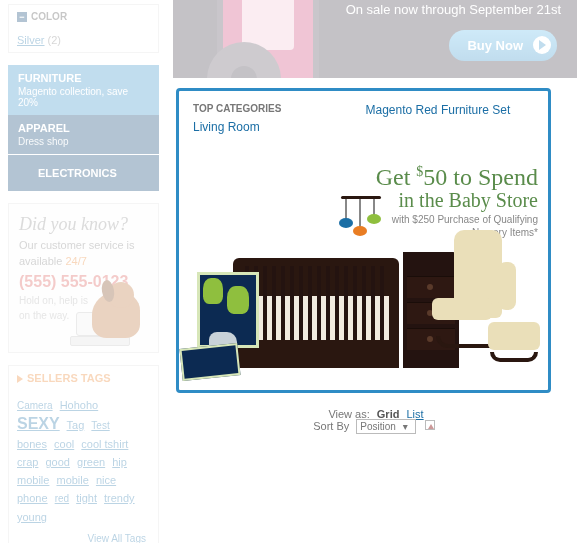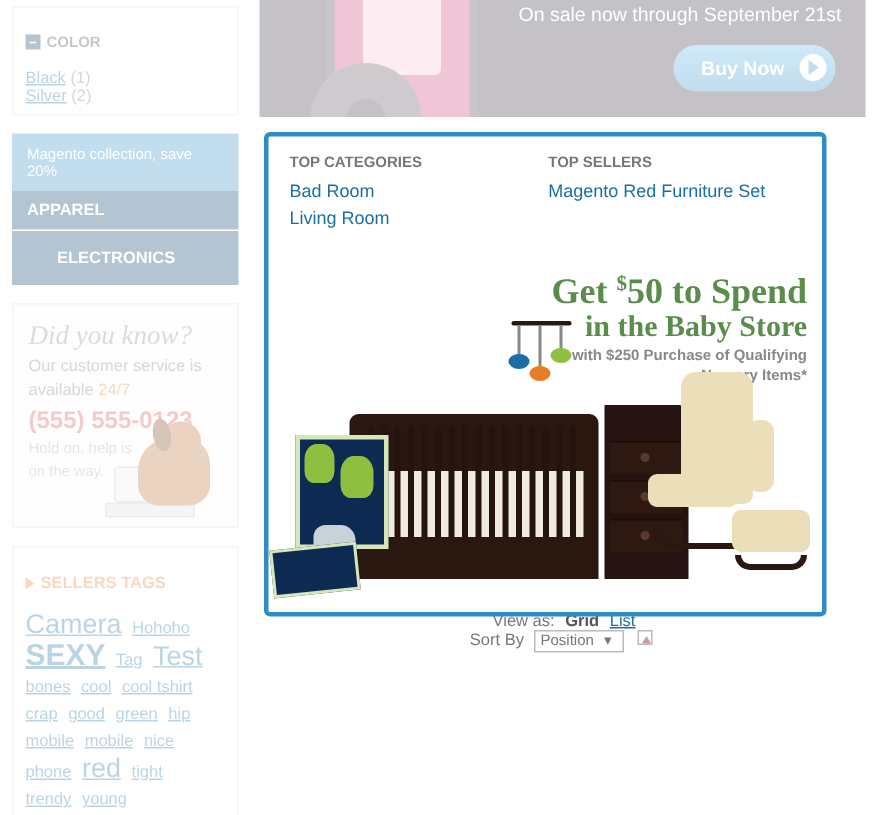--- a/index.html
+++ b/index.html
@@ -3,21 +3,21 @@
 <meta charset="utf-8">
 <style>
   * { box-sizing: border-box; margin: 0; padding: 0; }
   body { font-family: Arial, Helvetica, sans-serif; font-size: 11px; background: #fff; color: #333; width: 581px; height: 543px; overflow: hidden; position: relative; }
   .overlay { position: absolute; inset: 0; background: rgba(255,255,255,0.7); z-index: 5; pointer-events: none; }
   .page { display: flex; }
   .left { width: 165px; padding: 4px 6px 0 8px; }
   .right { flex: 1; padding-top: 0; position: relative; }
 
   .block { border: 1px solid #ddd; margin-bottom: 12px; background: #fff; }
-  .block .hd { padding: 6px 8px; font-weight: bold; margin-top: 12px; }
+  .block .hd { padding: 6px 8px; font-weight: bold; }
   .block .bd { padding: 6px 8px; }
 
   .color-hd { color: #444; font-size: 10px; }
   .sq { display: inline-block; width: 10px; height: 10px; background: #003a6b; color: #fff; line-height: 10px; text-align: center; margin-right: 4px; font-size: 9px; }
   .plainlink { color: #1b6ea5; text-decoration: underline; cursor: pointer; }
   .count { color: #777; }
 
   .nav { margin-bottom: 12px; }
   .nav .item { padding: 7px 10px; color: #fff; }
   .nav .furn { background: #2f8cc5; }
@@ -37,42 +37,42 @@
   .dog .head { position: absolute; left: 34px; top: 4px; width: 26px; height: 26px; background: #b86b2f; border-radius: 50%; }
   .dog .ear { position: absolute; left: 28px; top: 2px; width: 12px; height: 22px; background: #7a3d12; border-radius: 50%; transform: rotate(-10deg); }
   .laptop { position: absolute; left: -4px; bottom: 2px; width: 60px; height: 34px; }
   .laptop .screen { position: absolute; left: 6px; top: 0; width: 42px; height: 24px; background: #eee; border: 1px solid #bbb; border-radius: 3px; }
   .laptop .kb { position: absolute; left: 0; bottom: 0; width: 60px; height: 10px; background: #ddd; border: 1px solid #bbb; border-radius: 2px; }
 
   .popular .hd { color: #e97d23; padding-left: 8px; }
   .arrow-r { display: inline-block; width: 0; height: 0; border-left: 6px solid #e97d23; border-top: 4px solid transparent; border-bottom: 4px solid transparent; margin-right: 4px; vertical-align: middle; }
   .tags { line-height: 18px; }
   .tags a { color: #1b6ea5; text-decoration: underline; margin-right: 4px; cursor: pointer; }
-  .tags .big { font-size: 20px; font-weight: bold; }
-  .tags .mid { font-size: 18px; text-decoration: underline; }
+  .tags .big { font-size: 16px; font-weight: bold; }
+  .tags .mid { font-size: 10px; text-decoration: underline; }
   .viewall { display: block; text-align: right; color: #1b6ea5; font-size: 10px; text-decoration: underline; margin-top: 4px; cursor: pointer; }
 
   
   .banner { height: 78px; background: #3a3340; position: relative; overflow: hidden; margin-left: 8px; margin-right: 4px; padding-left: 19px; }
   .banner .gadget { position: absolute; left: 50px; top: -30px; width: 90px; height: 130px; background: #cc3f72; border-radius: 10px; box-shadow: 0 0 0 6px #4a4150; }
   .banner .gadget .scr { position: absolute; left: 19px; top: 22px; width: 52px; height: 58px; background: #f1c3d3; border-radius: 4px; }
   .banner .wheel { position: absolute; right: 296px; top: 42px; width: 74px; height: 74px; border-radius: 50%; background: #5b5260; }
   .banner .wheel .c { position: absolute; left: 24px; top: 24px; width: 26px; height: 26px; border-radius: 50%; background: #3b3340; }
   .banner .text { position: absolute; right: 16px; top: 2px; color: #fff; font-size: 13px; }
   .banner .buy { position: absolute; right: 20px; top: 30px; background: linear-gradient(#5db8e8,#2f8cc5); color: #fff; font-weight: bold; padding: 8px 34px 8px 18px; border-radius: 16px; font-size: 13px; }
   .banner .buy .circ { position: absolute; right: 6px; top: 6px; width: 18px; height: 18px; border-radius: 50%; background: #fff; }
   .banner .buy .circ::after { content: ""; position: absolute; left: 6px; top: 4px; width: 0; height: 0; border-left: 7px solid #2f8cc5; border-top: 5px solid transparent; border-bottom: 5px solid transparent; }
 
   
   .mega { position: absolute; left: 176px; top: 88px; width: 375px; border: 3px solid #2f8cc5; border-radius: 4px; background: #fff; z-index: 10; padding-bottom: 4px; }
   .mega .cols { display: flex; padding: 12px 10px 6px 14px; }
   .mega .col { flex: 1; }
   .mega .lbl { color: #777; font-size: 10px; font-weight: bold; margin-bottom: 6px; }
   .mega .lnk { color: #1b6ea5; font-size: 12px; margin-bottom: 4px; cursor: pointer; }
-  .mega .promo { position: relative; height: 230px; margin: 8px 8px 4px 8px; font-weight: bold; }
+  .mega .promo { position: relative; height: 230px; margin: 8px 8px 4px 8px; }
   .promo .headline { position: absolute; right: 2px; top: 12px; text-align: right; }
   .promo .h1 { color: #5a8c4b; font-family: Georgia, serif; font-size: 24px; }
   .promo .dollar { font-size: 14px; vertical-align: super; }
   .promo .h2 { color: #5a8c4b; font-family: Georgia, serif; font-size: 20px; margin-top: -2px; }
   .promo .fine { color: #888; font-size: 10px; text-align: right; margin-top: 2px; }
 
   
   .crib { position: absolute; left: 46px; bottom: 14px; width: 226px; height: 126px; }
   .crib .frame { position: absolute; left: 0; bottom: 0; width: 166px; height: 110px; background: #2a1710; border-radius: 6px 6px 0 0; }
   .crib .mattress { position: absolute; left: 10px; bottom: 28px; width: 146px; height: 44px; background: #f1eadf; }
@@ -113,31 +113,32 @@
 <body>
 
 <div class="overlay"></div>
 
 <div class="page">
   <div class="left">
 
     <div class="block">
       <div class="hd color-hd"><span class="sq">−</span><span>COLOR</span></div>
       <div class="bd">
-        <div><a class="plainlink">Black</a> <span class="count">(1)</span></div>
         <div><a class="plainlink">Silver</a> <span class="count">(2)</span></div>
       </div>
     </div>
 
     <div class="nav">
       <div class="item furn">
+        <div style="font-weight:bold;">FURNITURE</div>
         <div class="sub">Magento collection, save 20%</div>
       </div>
       <div class="item app">
         <div style="font-weight:bold;">APPAREL</div>
+        <div class="sub">Dress shop</div>
       </div>
       <div class="item elec">
         <div style="font-weight:bold;padding-left:20px;">ELECTRONICS</div>
       </div>
     </div>
 
     <div class="dyk">
       <h2>Did you know?</h2>
       <div class="line">Our customer service is</div>
       <div class="line"><span>available </span><span class="tw">24/7</span></div>
@@ -186,25 +187,23 @@
         <span class="chev"></span>
       </div>
     </div>
   </div>
 </div>
 
 <div class="mega">
   <div class="cols">
     <div class="col">
       <div class="lbl">TOP CATEGORIES</div>
-      <div class="lnk">Bad Room</div>
       <div class="lnk">Living Room</div>
     </div>
     <div class="col">
-      <div class="lbl">TOP SELLERS</div>
       <div class="lnk">Magento Red Furniture Set</div>
     </div>
   </div>
   <div class="promo">
     <div class="headline">
       <div class="h1"><span>Get </span><span class="dollar">$</span><span>50 to Spend</span></div>
       <div class="h2">in the Baby Store</div>
       <div class="fine">with $250 Purchase of Qualifying</div>
       <div class="fine">Nursery Items*</div>
     </div>

